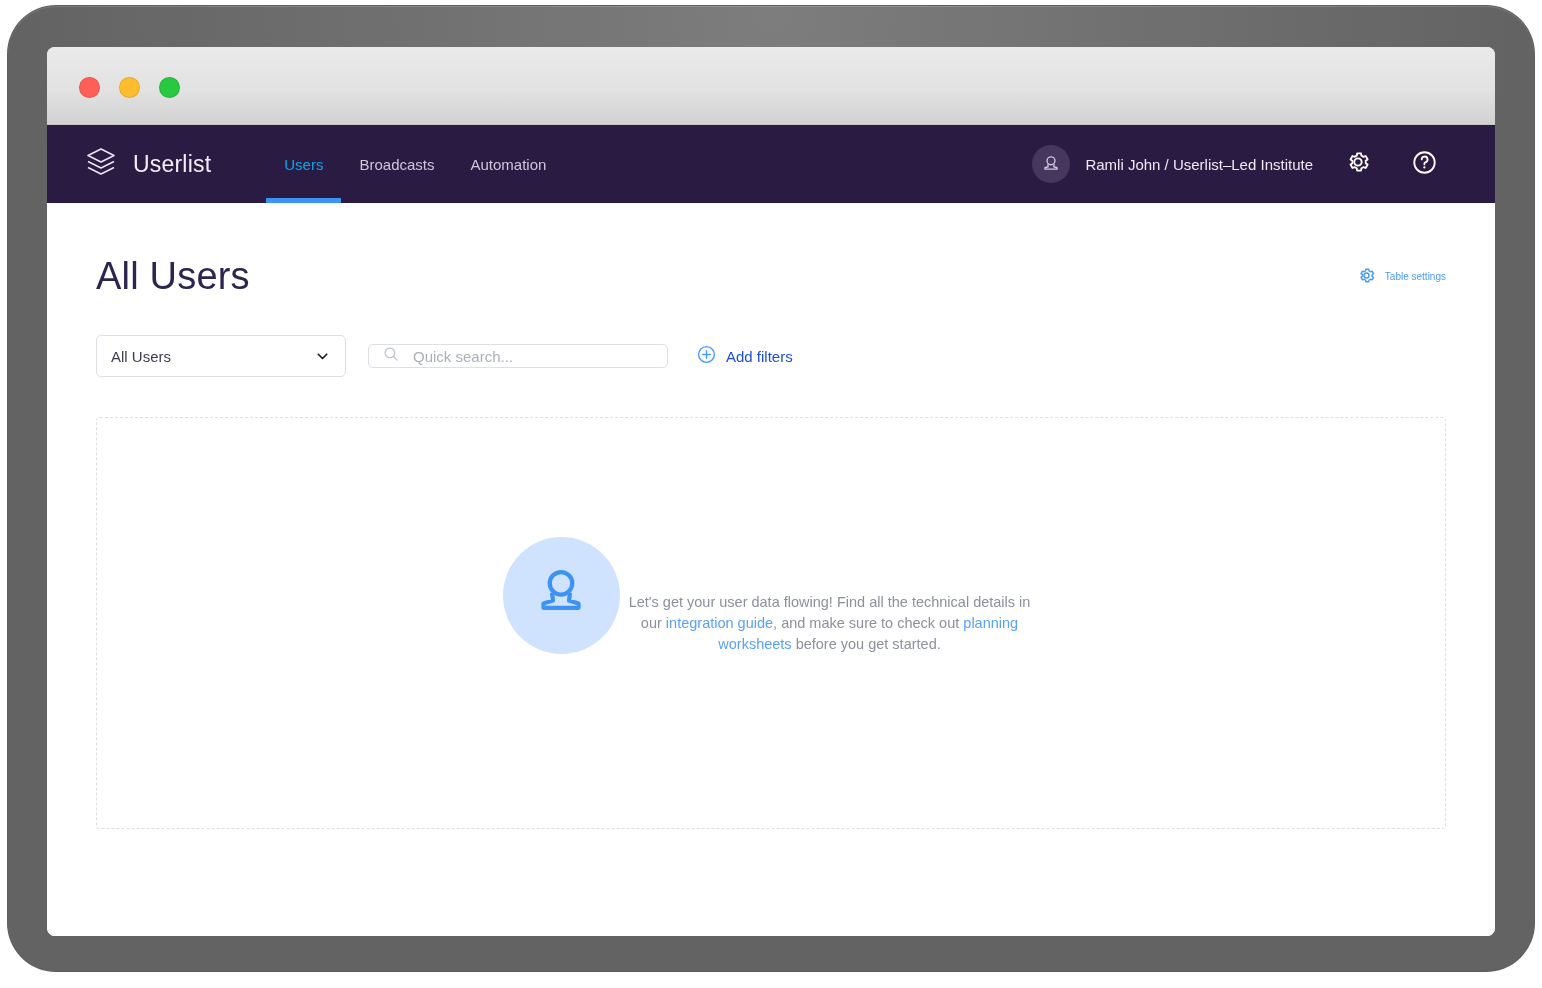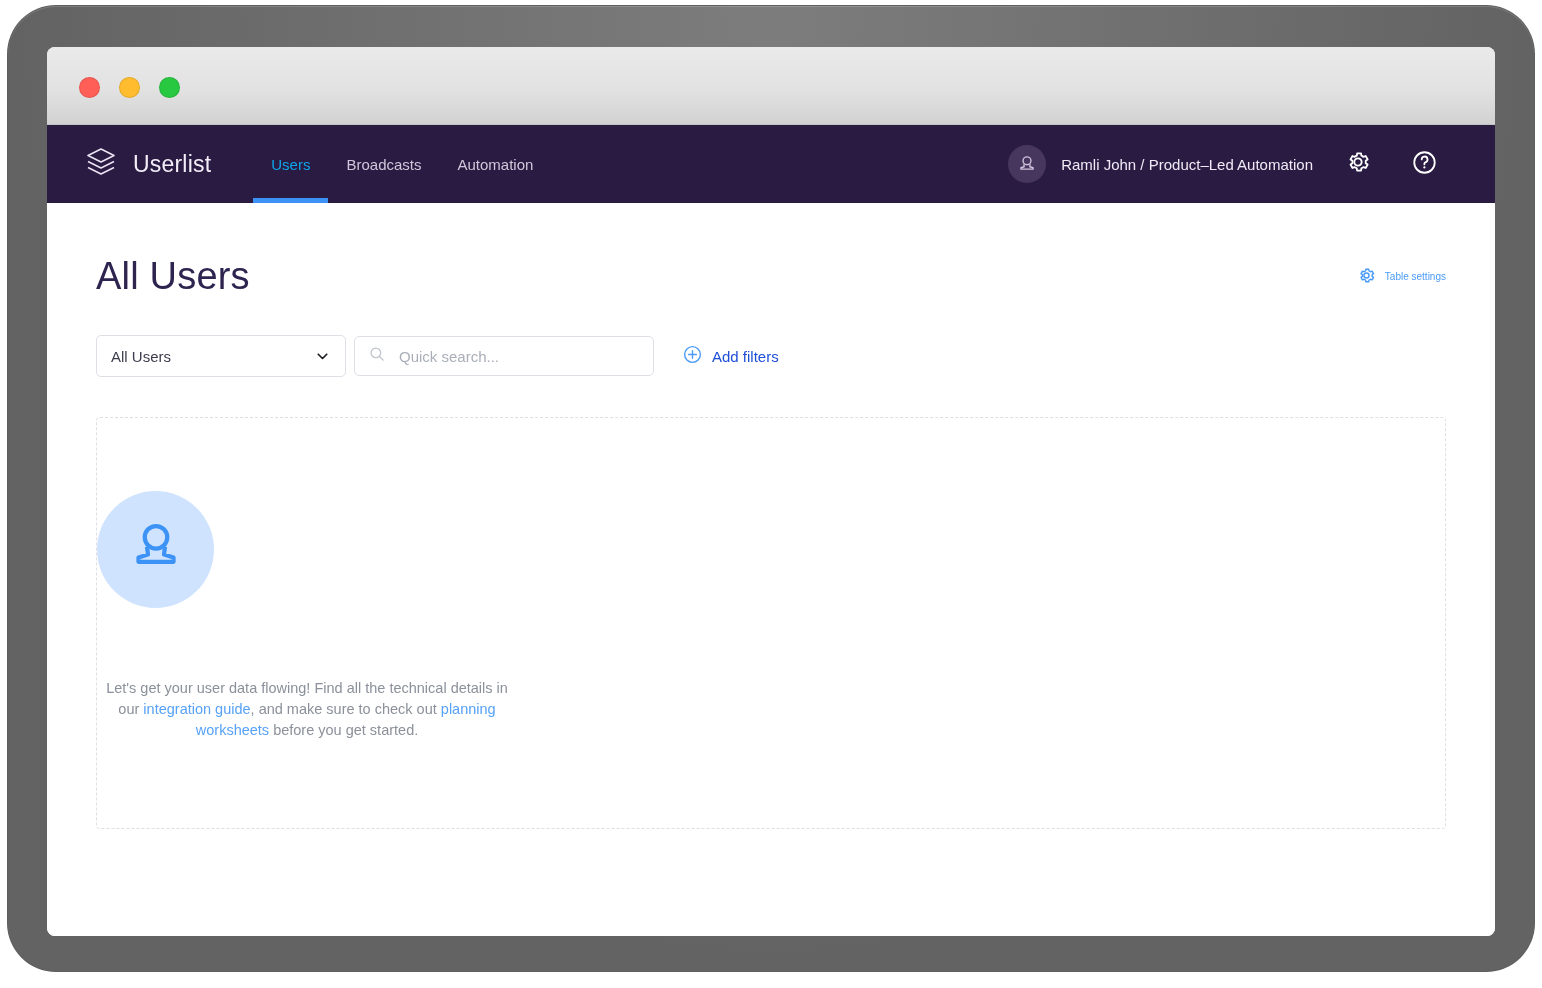--- a/index.html
+++ b/index.html
@@ -70,21 +70,21 @@
     height: 78px;
     background: #2a1b43;
     display: flex;
     align-items: center;
     padding: 0 50px 0 35px;
   }
   .brand {
     display: flex;
     align-items: center;
     gap: 13px;
-    margin-right: 42px;
+    margin-right: 55px;
   }
   .brand-name {
     color: #f2eef7;
     font-size: 23px;
     letter-spacing: .2px;
     font-weight: 400;
   }
   .nav-tabs {
     display: flex;
     align-items: center;
@@ -196,28 +196,28 @@
     color: #3d3d4e;
   }
   .select-chevron {
     position: absolute;
     right: 14px; top: 50%;
     transform: translateY(-50%);
     display: flex;
   }
   .search-wrap {
     position: relative;
-    width: 300px; height: 40px;
+    width: 300px; height: 24px;
     border: 1px solid #dcdfe4;
     border-radius: 5px;
     background: #fff;
     display: flex;
     align-items: center;
     padding: 0 13px;
-    margin-left: 8px;
+    margin-left: 22px;
   }
   .search-input {
     border: 0;
     outline: 0;
     background: transparent;
     font-family: "Liberation Sans", sans-serif;
     font-size: 15px;
     color: #3d3d4e;
     width: 100%;
     margin-left: 11px;
@@ -233,21 +233,22 @@
     cursor: pointer;
   }
 
   
   .empty-panel {
     margin-top: 40px;
     height: 412px;
     border: 1px dashed #dddfe3;
     border-radius: 4px;
     display: flex;
-    flex-direction: column;
+    flex-direction: row;
+    align-items: center;
     justify-content: center;
   }
   .empty-circle {
     width: 117px; height: 117px;
     border-radius: 50%;
     background: #cfe3ff;
     display: flex;
     align-items: center;
     justify-content: center;
     margin-bottom: 56px;
@@ -306,21 +307,21 @@
     </div>
 
     <div class="nav-right">
       <div class="account">
         <span class="avatar">
           <svg width="22" height="22" viewBox="0 0 24 24" fill="none">
             <circle cx="12" cy="8.5" r="4.3" stroke="#cec4dd" stroke-width="1.5"></circle>
             <path d="M8.6 12.2 L8.9 15 L5.4 16.1 L5.4 17.6 L18.6 17.6 L18.6 16.1 L15.1 15 L15.4 12.2" stroke="#cec4dd" stroke-width="1.5" stroke-linejoin="round" fill="none"></path>
           </svg>
         </span>
-        <span class="account-name">Ramli John / Product–Led Automation</span>
+        <span class="account-name">Ramli John / Userlist–Led Institute</span>
       </div>
 
       <div class="nav-icon-btn">
         <span>
           <svg width="26" height="26" viewBox="0 0 24 24" fill="none">
             <path d="M12 15.4a3.4 3.4 0 1 0 0-6.8 3.4 3.4 0 0 0 0 6.8z" stroke="#ffffff" stroke-width="1.7"></path>
             <path d="M19.1 13.1a7.6 7.6 0 0 0 0-2.2l1.8-1.3-1.8-3.1-2.1.8a7.6 7.6 0 0 0-1.9-1.1L14.8 4h-3.6l-.3 2.2c-.7.26-1.33.63-1.9 1.1l-2.1-.8-1.8 3.1 1.8 1.3a7.6 7.6 0 0 0 0 2.2l-1.8 1.3 1.8 3.1 2.1-.8c.57.47 1.2.84 1.9 1.1l.3 2.2h3.6l.3-2.2c.7-.26 1.33-.63 1.9-1.1l2.1.8 1.8-3.1-1.8-1.3z" stroke="#ffffff" stroke-width="1.7" stroke-linejoin="round"></path>
           </svg>
         </span>
       </div>

